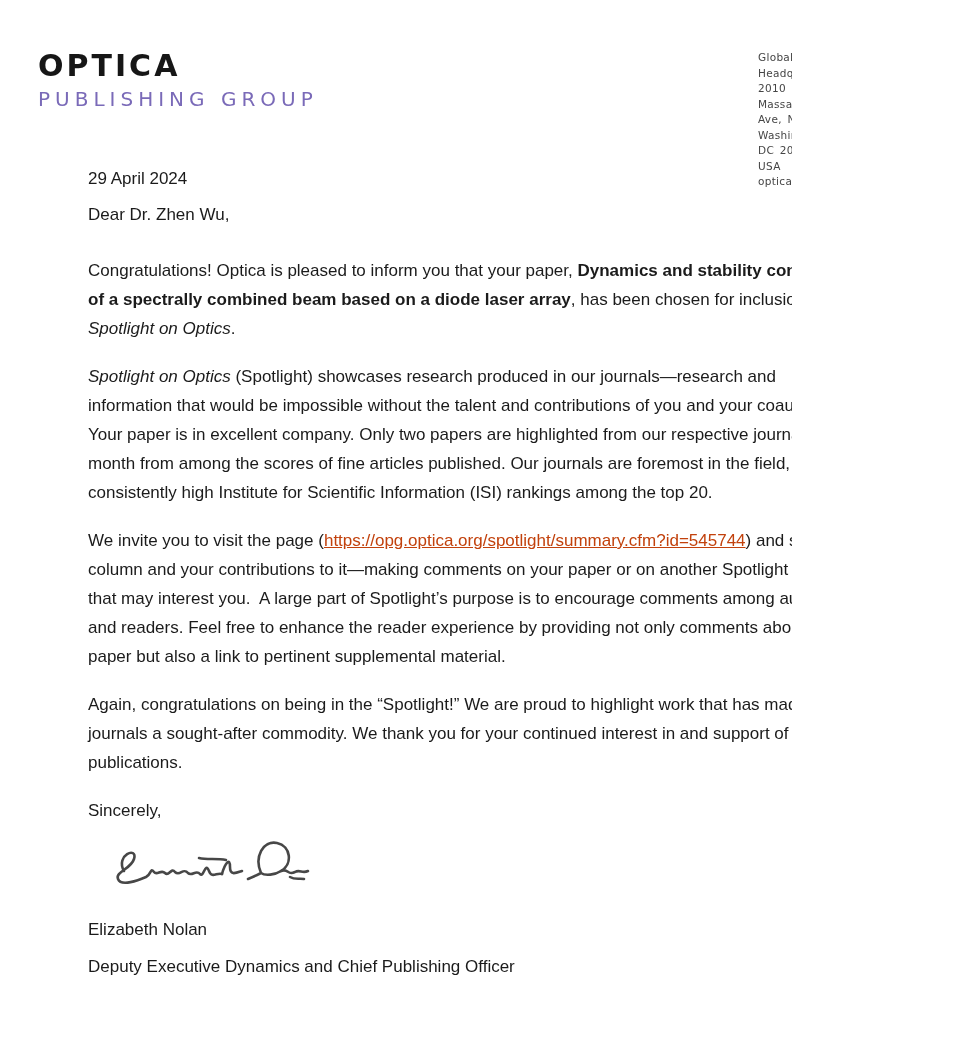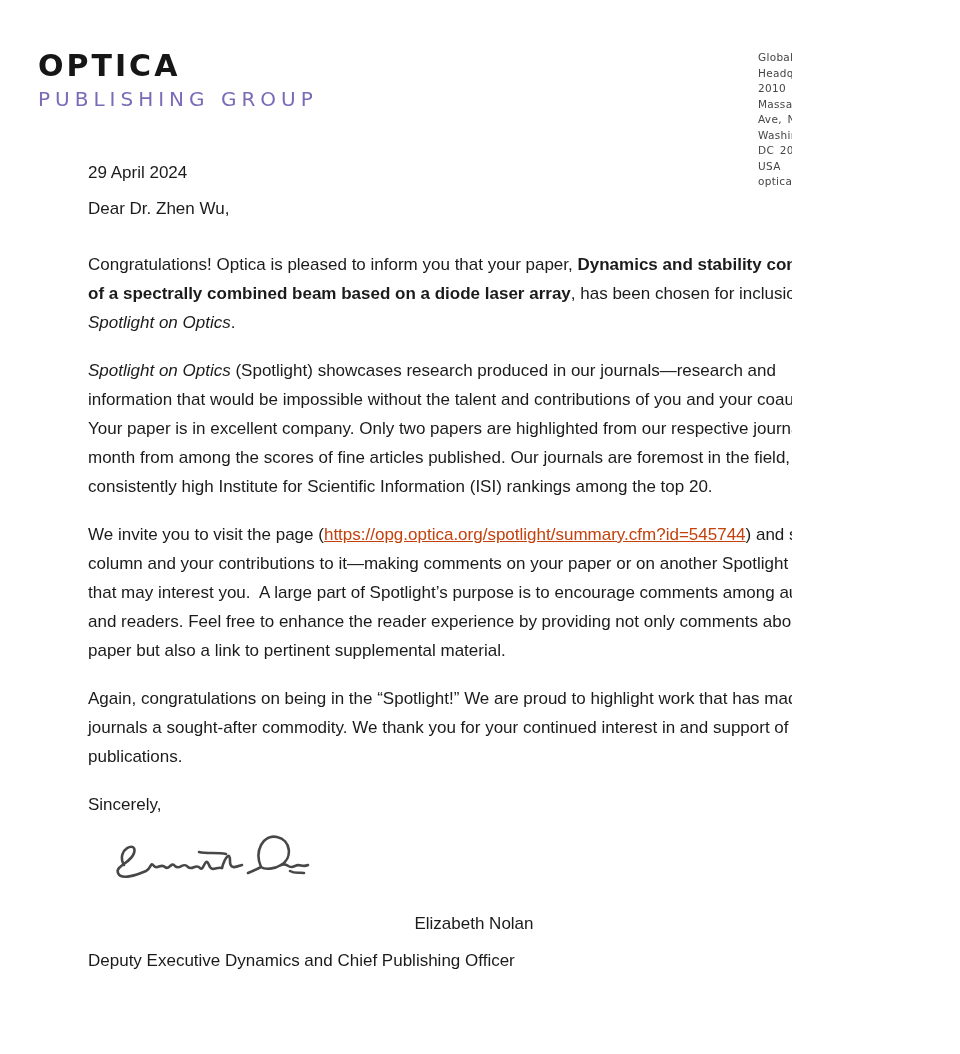--- a/index.html
+++ b/index.html
@@ -43,21 +43,21 @@
     font-size: 10.5px;
     line-height: 15.5px;
     color: #454545;
     letter-spacing: 0.3px;
     word-spacing: 2px;
   }
   
   .body {
     position: absolute;
     left: 88px;
-    top: 158px;
+    top: 164px;
     width: 772px;
   }
   .body p {
     margin: 0 0 19px 0;
     font-size: 17px;
     line-height: 29px;
   }
   .date { margin-bottom: 7px !important; }
   .salutation { margin-bottom: 27px !important; }
   .closing { margin-top: 9px; margin-bottom: 2px !important; }
@@ -66,21 +66,21 @@
   a.link {
     color: #c2410c;
     text-decoration: underline;
     cursor: pointer;
   }
   .signature {
     margin: 4px 0 8px 6px;
     width: 230px;
     height: 72px;
   }
-  .name { margin-bottom: 8px !important; text-align: center; }
+  .name { margin-bottom: 8px !important; }
   .title { margin-bottom: 0 !important; }
 </style>
 </head>
 <body>
 
 <div class="page">
 
   <div class="logo">
     <div class="logo-line1">OPTICA</div>
     <div class="logo-line2">PUBLISHING GROUP</div>

